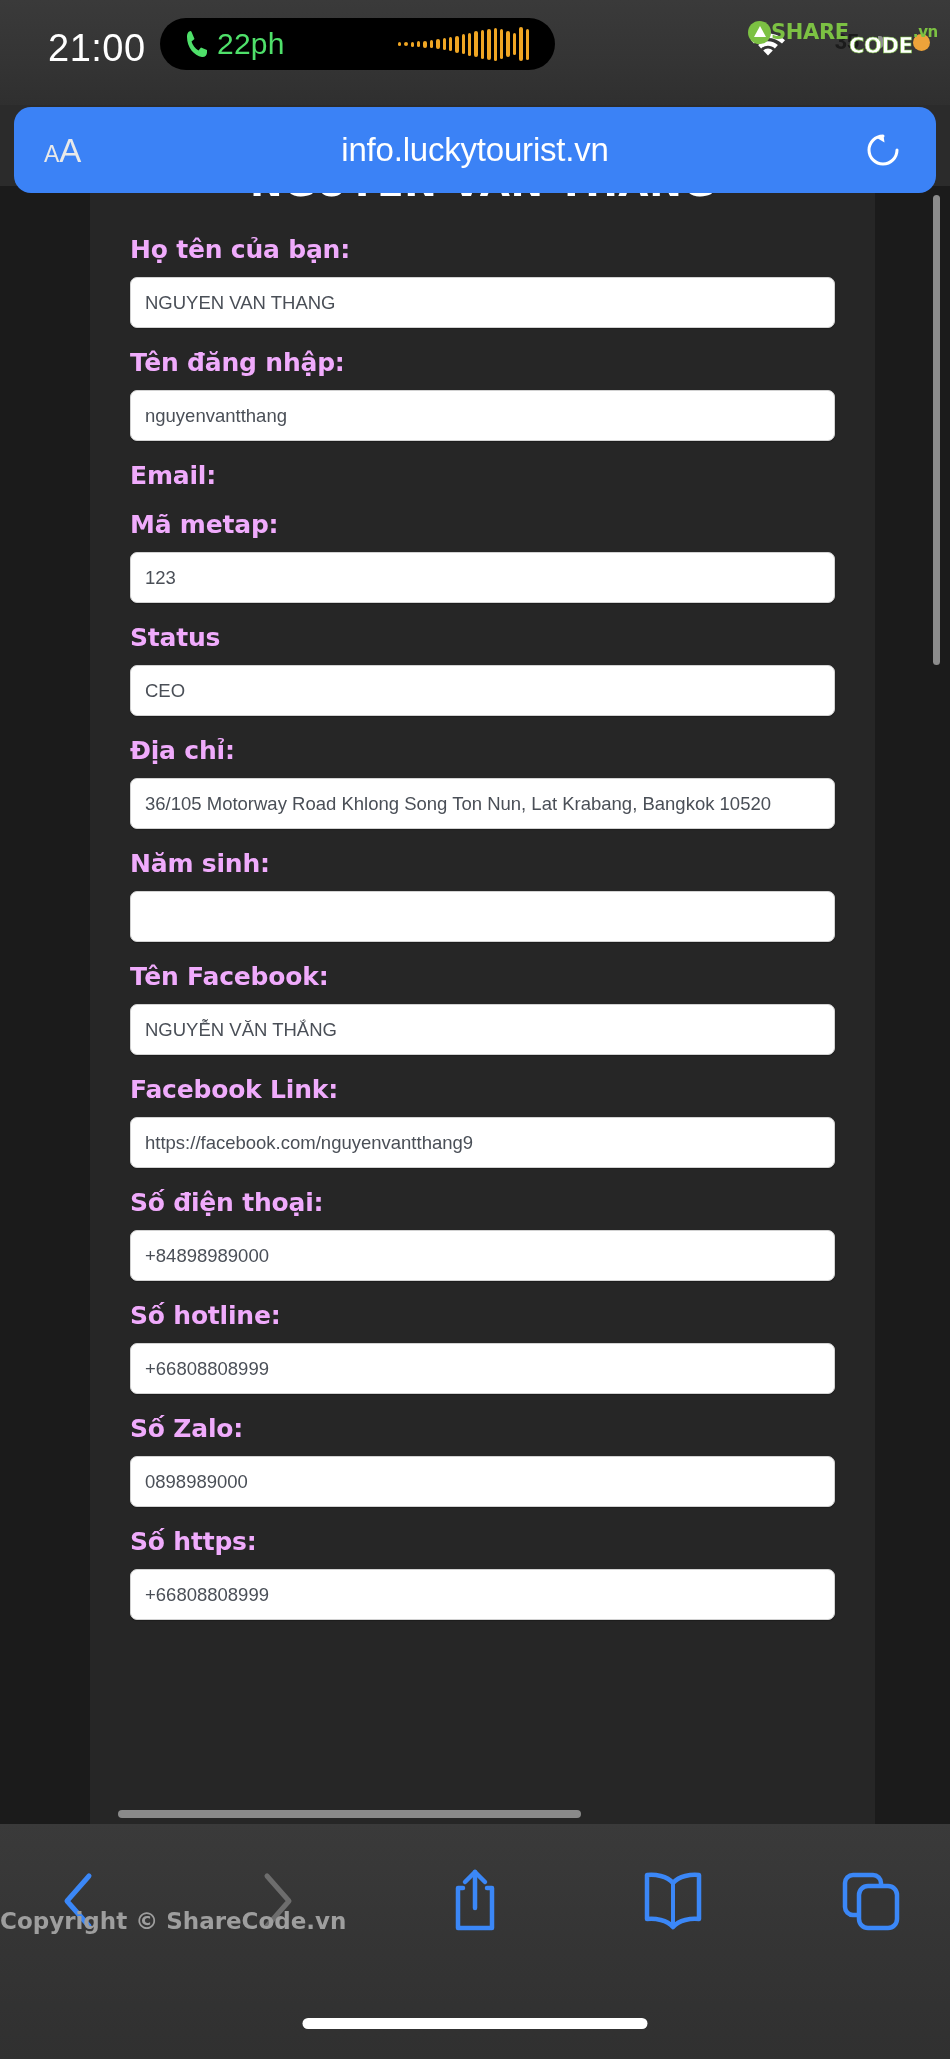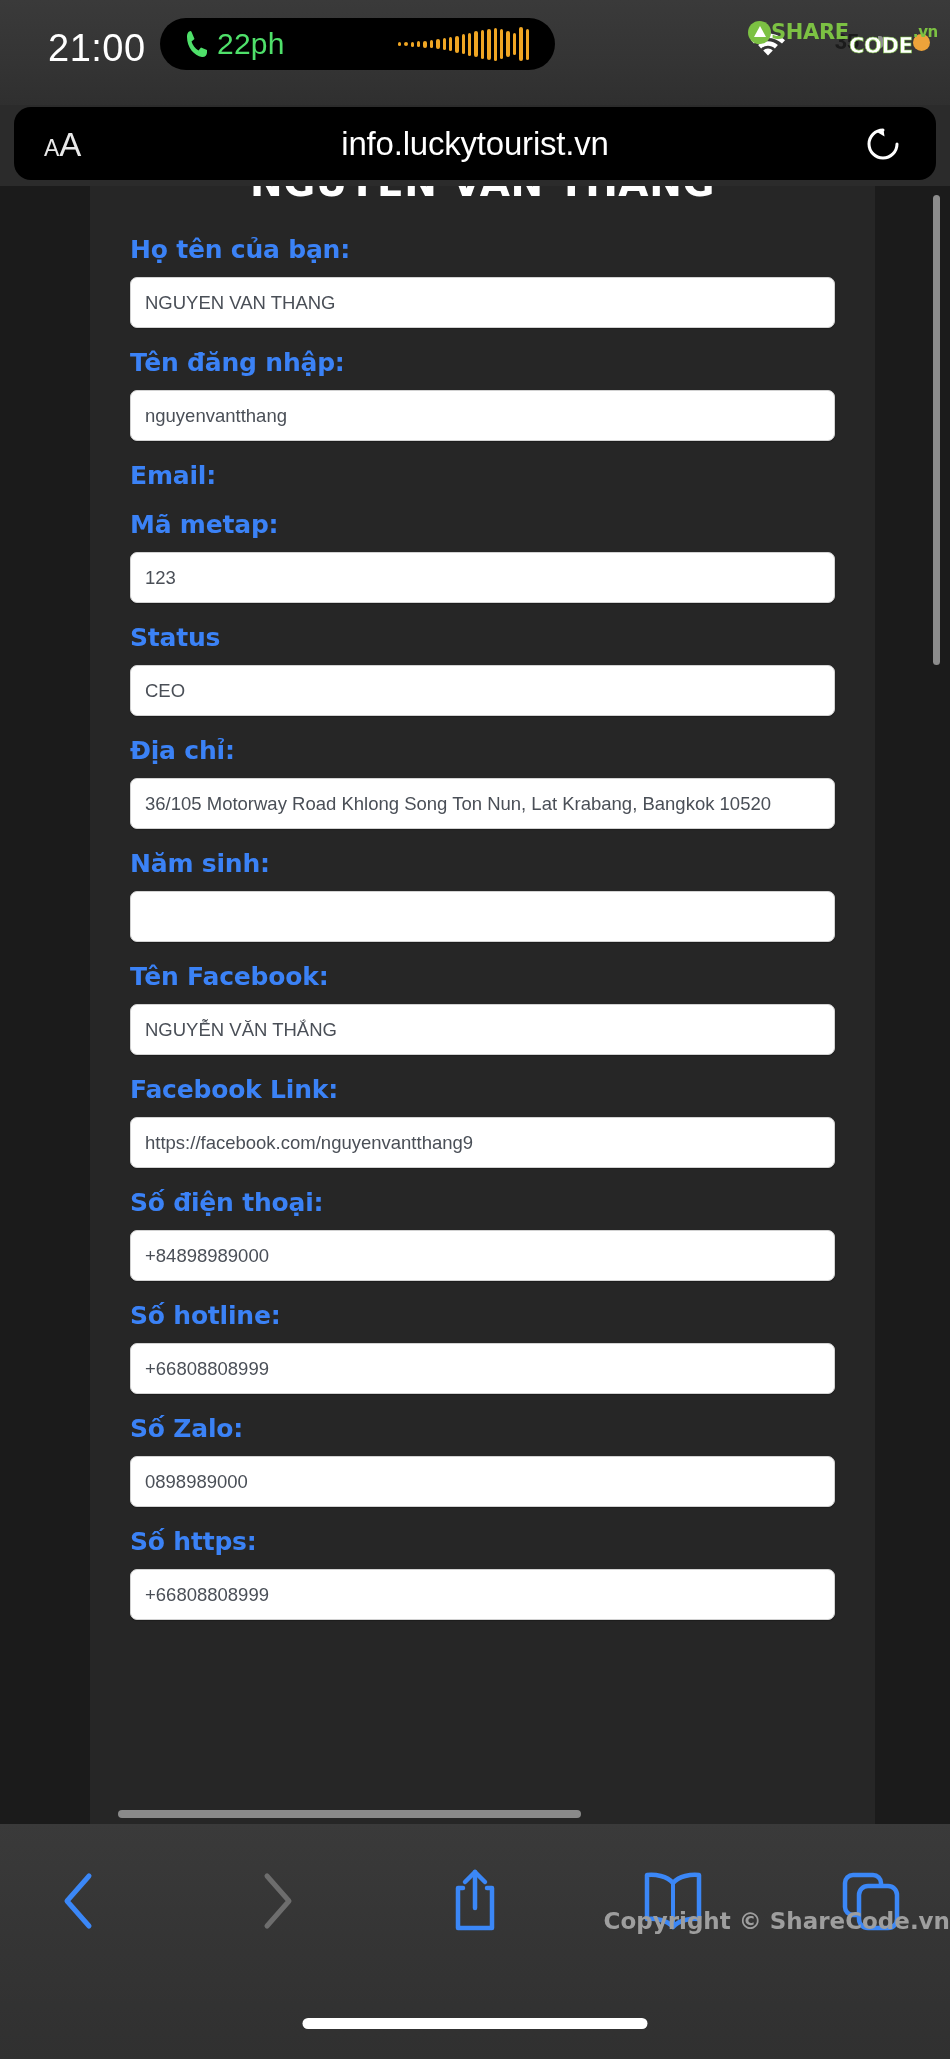--- a/index.html
+++ b/index.html
@@ -76,22 +76,22 @@
     content:""; position:absolute; left:6px; top:5px;
     width:0; height:0; border-left:6px solid transparent; border-right:6px solid transparent;
     border-bottom:11px solid #fff;
   }
   .wm-share { color:#7cc143; }
   .wm-code  { color:#ffffff;margin-top:28px; -webkit-text-stroke:0.6px #7cc143; }
   .wm-vn    { color:#7cc143; font-size:15px; }
 
   
   .urlbar {
-    position:absolute; left:14px; top:107px; width:922px; height:73px;
-    background:#000000; border-radius:17px; z-index:35;
+    position:absolute; left:14px; top:107px; width:922px; height:86px;
+    background:#3b82f6; border-radius:17px; z-index:35;
     display:flex; align-items:center;
   }
   .aa {
     position:absolute; left:30px; top:50%; transform:translateY(-50%);
     color:#e9e9e9; font-weight:400; line-height:1;
   }
   .aa .small { font-size:23px; }
   .aa .big { font-size:33px; }
   .url-text {
     position:absolute; left:0; right:0; text-align:center;
@@ -117,21 +117,21 @@
     background:#262626;
   }
   .page-title {
     color:#fff; font-size:39px; font-weight:800; text-align:center;
     letter-spacing:0.6px; margin-top:-26px; white-space:nowrap;
     font-family:"DejaVu Sans", sans-serif;
   }
   .fields { padding:0 40px; margin-top:30px; }
   .field { margin-bottom:20px; }
   .field-label {
-    color:#3b82f6; font-size:25px; font-weight:800;
+    color:#f0abfc; font-size:25px; font-weight:800;
     font-family:"DejaVu Sans", sans-serif;
     letter-spacing:-0.2px; margin-bottom:13px; display:block;
   }
   .field-input {
     width:100%; height:51px;
     background:#fff; border:1px solid #d2d2d2; border-radius:7px;
     padding:0 14px;
     color:#4a4f57; font-size:18.5px;
     font-family:"Liberation Sans", sans-serif;
     display:flex; align-items:center;
@@ -155,21 +155,21 @@
     background:linear-gradient(180deg,#3a3a3a 0%,#343434 55%,#303030 100%);
     z-index:30;
   }
   .tb-icons {
     position:absolute; left:0; right:0; top:32px; height:90px;
     display:flex; align-items:center; justify-content:space-between;
     padding:0 42px;
   }
   .tb-btn { width:74px; height:74px; display:flex; align-items:center; justify-content:center; }
   .wm-copy {
-    position:absolute; left:0; right:0; top:84px; text-align:right;
+    position:absolute; left:0; right:0; top:84px; text-align:left;
     color:#9e9e9e; font-size:23px; font-weight:600;
     font-family:"DejaVu Sans", sans-serif; z-index:31;
   }
   .home-indicator {
     position:absolute; left:50%; transform:translateX(-50%); bottom:30px;
     width:345px; height:11px; background:#fff; border-radius:6px;
   }
 </style>
 </head>
 <body>

